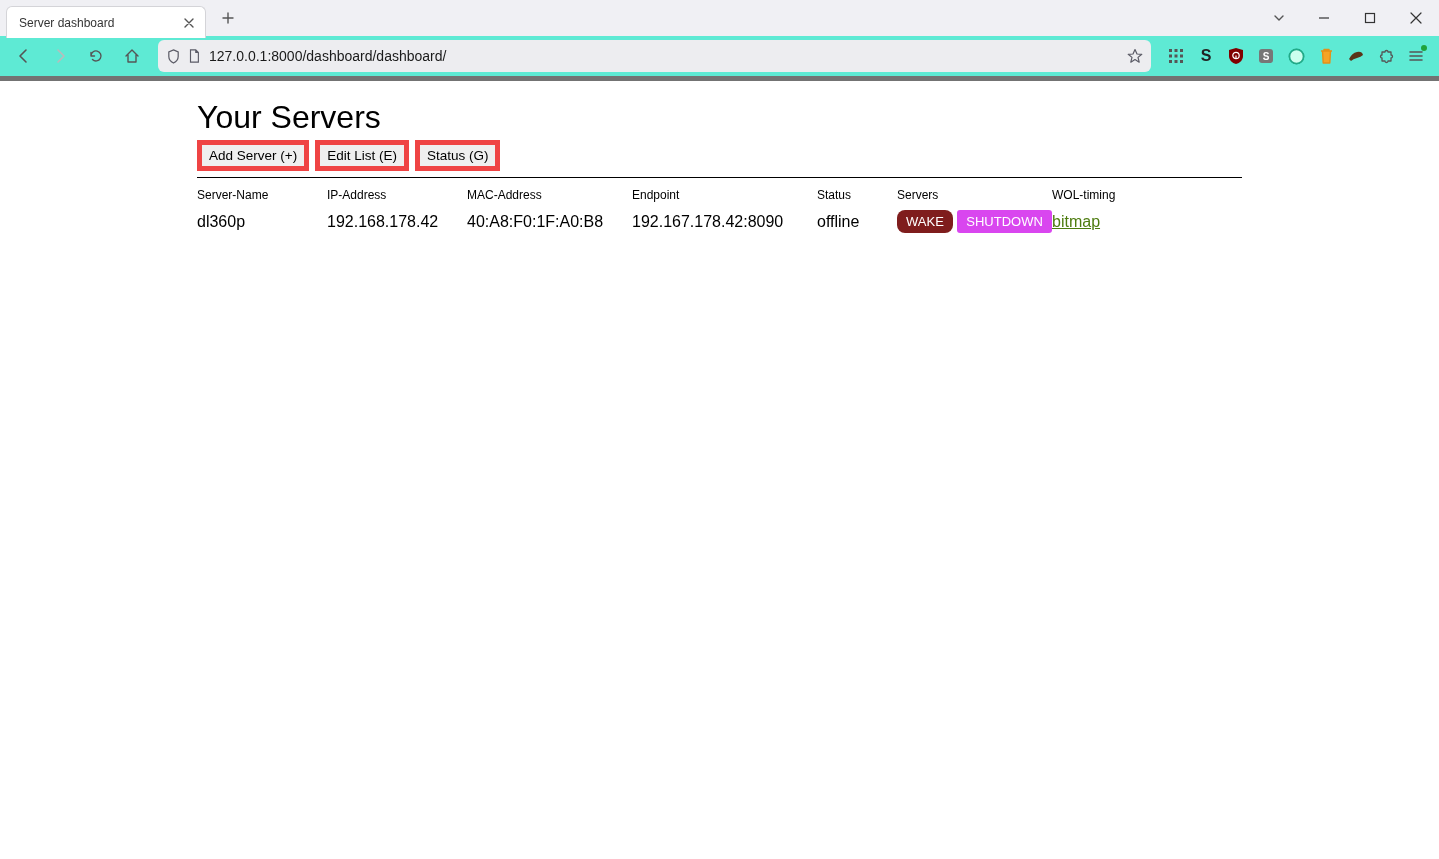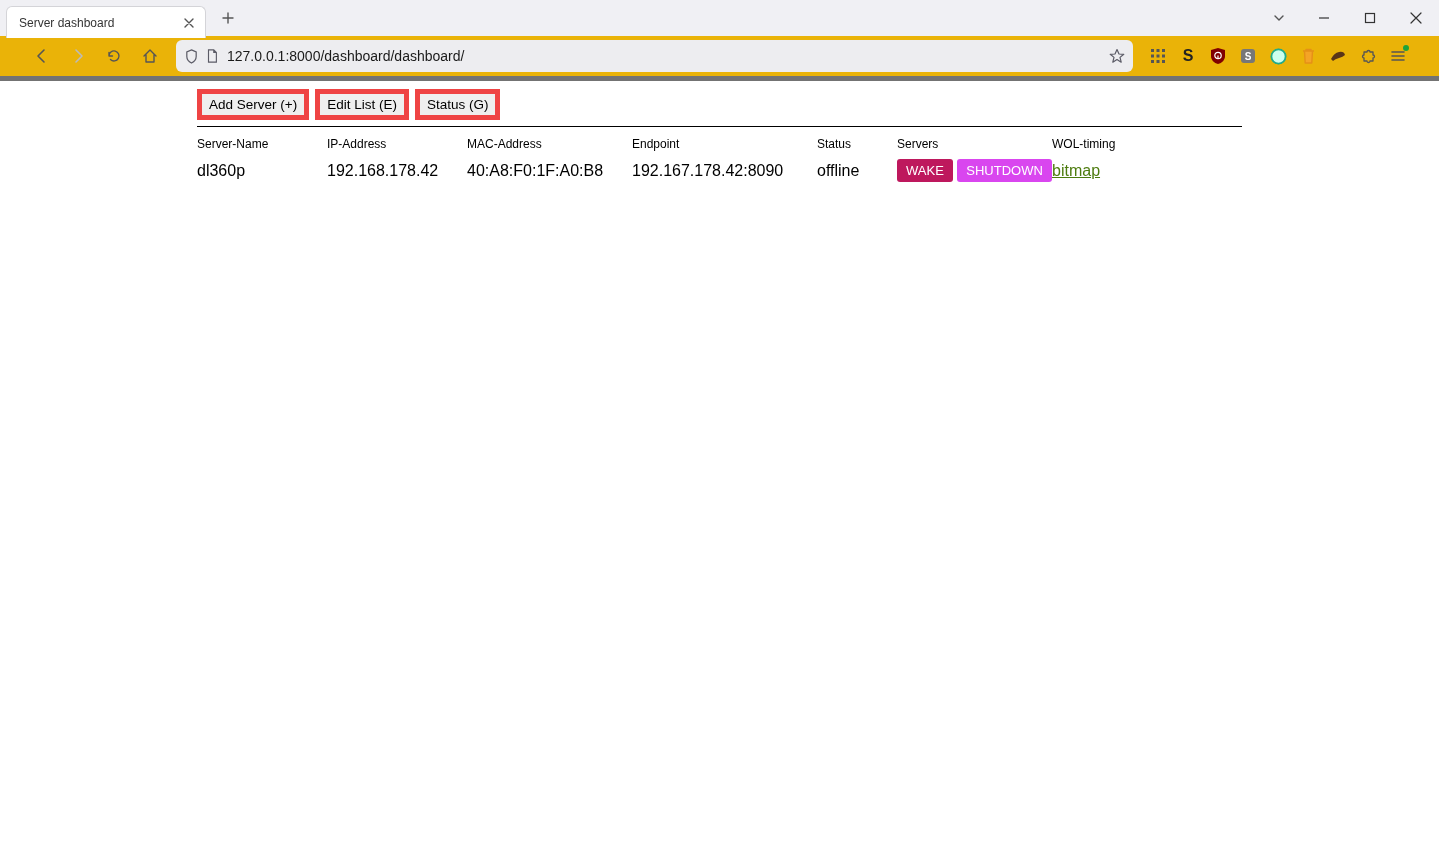--- a/index.html
+++ b/index.html
@@ -9,21 +9,21 @@
   .chrome { background:#f0f0f4; border-bottom:5px solid #737373; }
   .tab-strip { display:flex; align-items:center; height:36px; padding-left:6px; background:#f0f0f4;}
   .tab { display:flex; align-items:center; background:#fff; border:1px solid #d4d4d8; border-bottom:none; border-radius:6px 6px 0 0; height:32px; padding:0 8px 0 12px; min-width:200px; font-size:12px; color:#333; position:relative; top:4px;}
   .tab-title { flex:1; white-space:nowrap; overflow:hidden; text-overflow:ellipsis; }
   .tab-close { width:16px; height:16px; display:flex; align-items:center; justify-content:center; font-size:14px; color:#555; border-radius:3px; margin-left:6px; cursor:pointer;}
   .new-tab { width:28px; height:28px; display:flex; align-items:center; justify-content:center; font-size:18px; color:#555; margin-left:8px; border-radius:4px; cursor:pointer;}
   .win-controls { margin-left:auto; display:flex; align-items:center; height:36px; }
   .win-btn { width:46px; height:36px; display:flex; align-items:center; justify-content:center; color:#333; cursor:pointer;}
   .chev { margin-right:4px; width:36px; display:flex; align-items:center; justify-content:center; color:#555; cursor:pointer;}
   
-  .toolbar { display:flex; align-items:center; height:40px; padding:0 26px; background:#eab308; gap:4px;}
+  .toolbar { display:flex; align-items:center; height:40px; padding:0 8px; background:#5eead4; gap:4px;}
   .tbtn { width:32px; height:32px; display:flex; align-items:center; justify-content:center; color:#555; border-radius:4px; cursor:pointer;}
   .tbtn.disabled { color:#bbb; cursor:default; }
   .addr-wrap { flex:1; display:flex; align-items:center; height:32px; background:#ededf0; border-radius:6px; padding:0 8px; margin:0 6px; gap:6px;}
   .addr-icon { color:#5b5b66; display:flex; align-items:center; }
   .addr { flex:1; border:none; outline:none; background:transparent; font-size:14px; color:#1a1a1a; font-family:inherit;}
   .star { margin-left:auto; }
   .ext-row { display:flex; align-items:center; gap:0px; }
   .ext { width:30px; height:30px; display:flex; align-items:center; justify-content:center; border-radius:4px; cursor:pointer; color:#555; position:relative;}
   .notif-dot { position:absolute; top:4px; right:4px; width:6px; height:6px; border-radius:50%; background:#1fa33b; }
   
@@ -39,21 +39,21 @@
   table.servers th { text-align:left; font-weight:normal; font-size:12px; padding:4px 0; }
   table.servers td { font-size:16px; padding:4px 0; vertical-align:middle; }
   .col-name { width:130px; }
   .col-ip { width:140px; }
   .col-mac { width:165px; }
   .col-endpoint { width:185px; }
   .col-status { width:80px; }
   .col-actions { width:155px; }
   .col-wol { width:auto; }
   .action-btn { color:#fff; border:none; padding:4px 9px; font-size:13px; cursor:pointer; border-radius:3px; font-family:Arial, Helvetica, sans-serif;}
-  .action-wake { background:#be185d; }
+  .action-wake { background:#7f1d1d;border-radius:8px; }
   .action-shutdown { background:#d946ef; }
   .wol-link { color:#4d7c0f; text-decoration:underline; }
   
   td.indent, th.indent { padding-left:36px; }
   
   svg { display:block; }
 </style>
 </head>
 <body>
 
@@ -192,20 +192,21 @@
             <path d="M2 4 H14 M2 8 H14 M2 12 H14" stroke="#555" stroke-width="1.6" stroke-linecap="round"></path>
           </svg>
         <span class="notif-dot"></span>
       </div>
     </div>
   </div>
 </div>
 
 <div class="page">
   <div class="container">
+    <h1 class="page-title">Your Servers</h1>
     <div class="btn-row">
       <button class="page-btn">Add Server (+)</button>
       <button class="page-btn">Edit List (E)</button>
       <button class="page-btn">Status (G)</button>
     </div>
     <hr class="sep">
     <table class="servers">
       <colgroup>
         <col class="col-name">
           <col class="col-ip">

